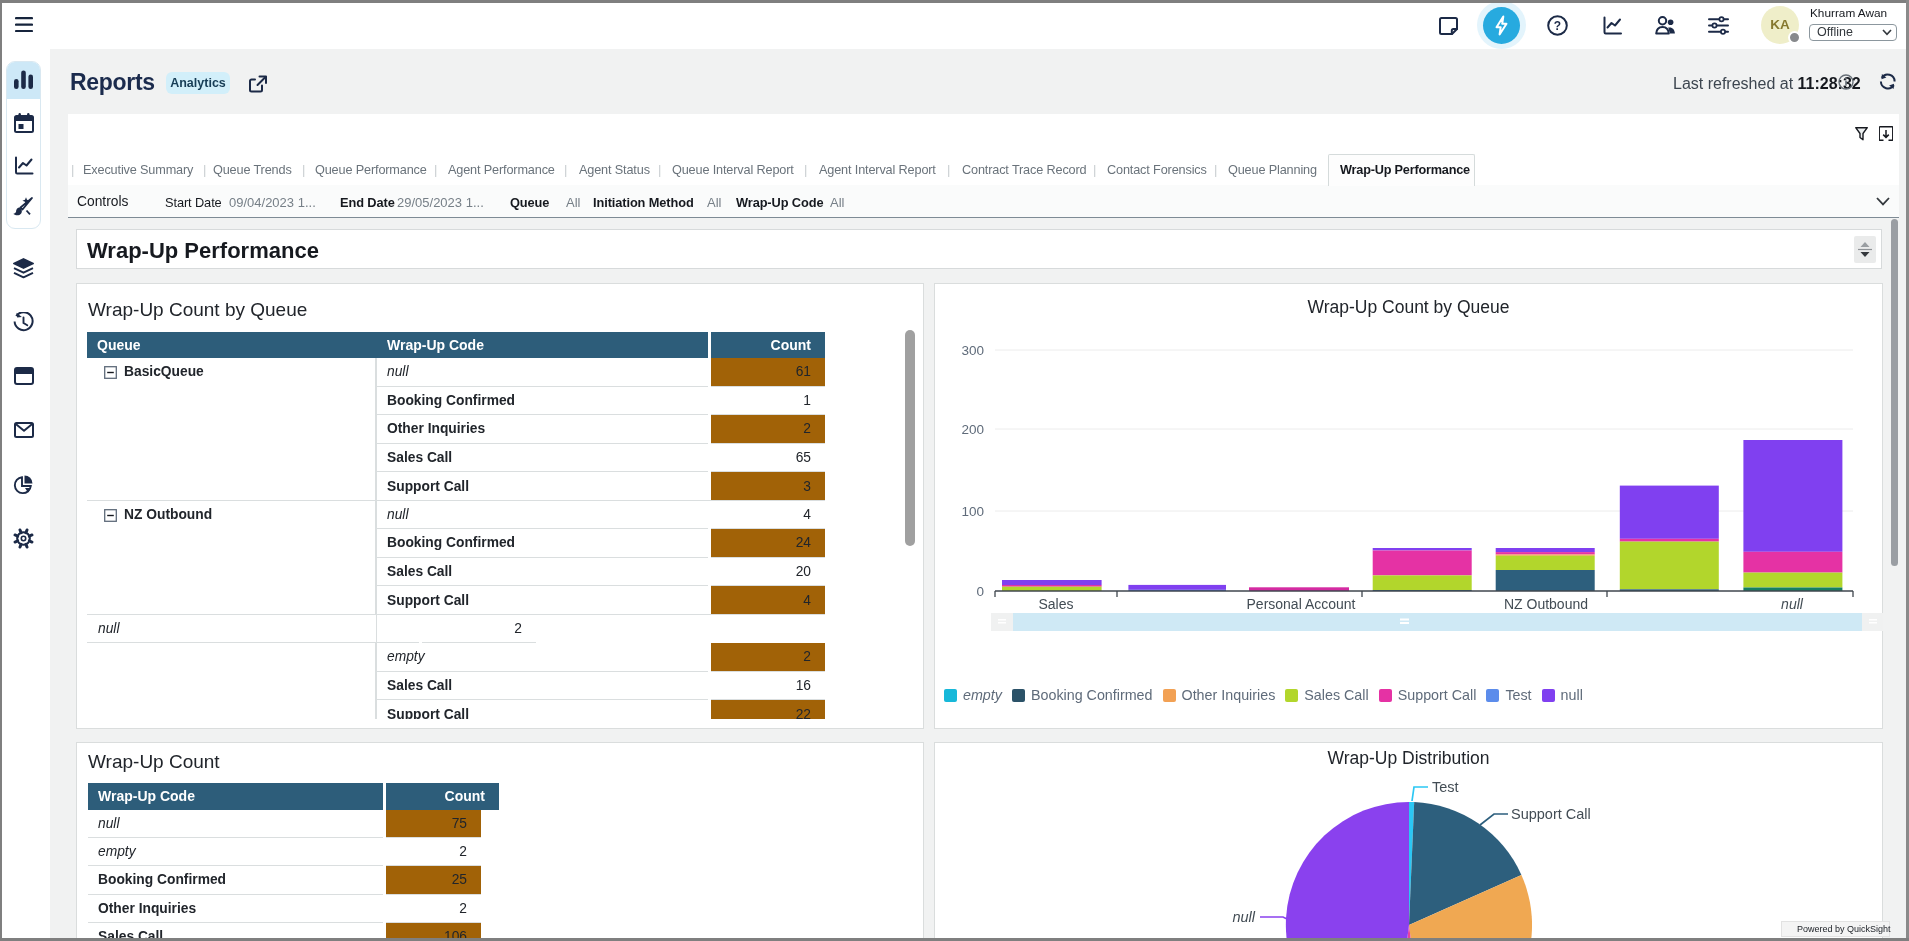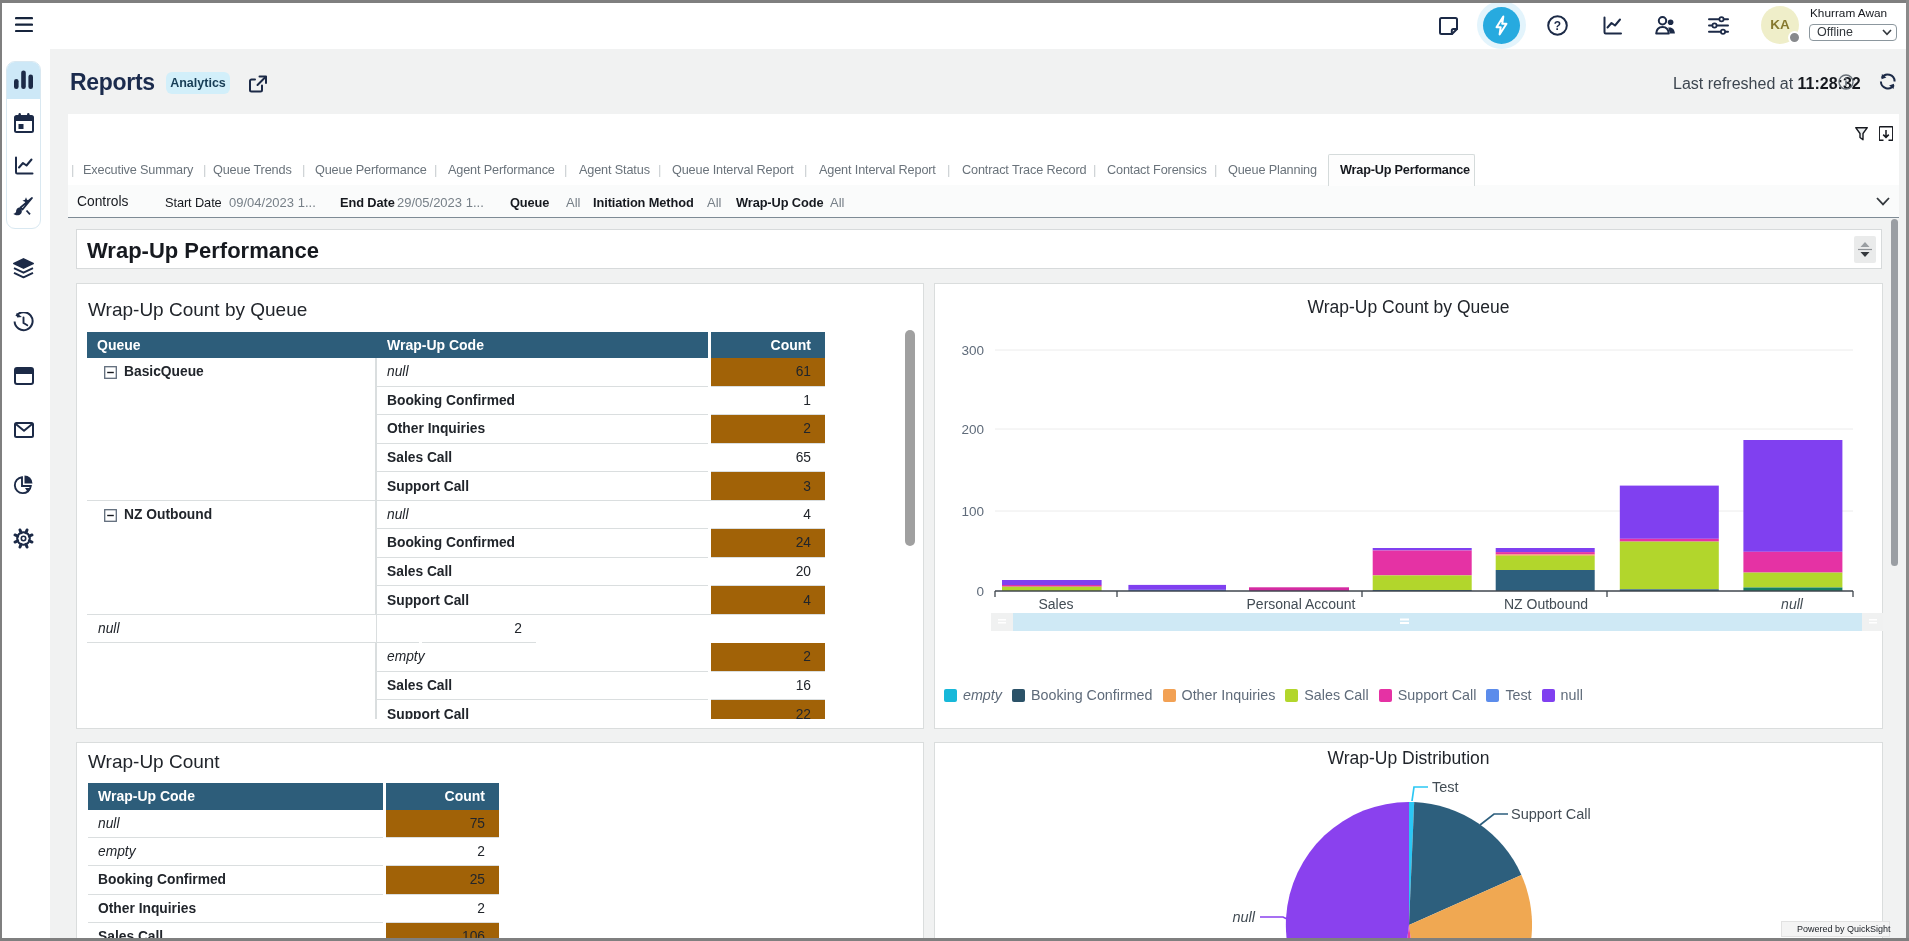--- a/index.html
+++ b/index.html
@@ -9,21 +9,21 @@
 .bold{font-weight:bold}
 .it{font-style:italic}
 .row{position:absolute;left:11px;display:flex}
 .qcell{width:289px;border-right:1px solid #dadedf}
 .ccell{width:332px;padding-left:11px;display:flex;align-items:center;font-size:13.8px;color:#21252b}
 .ncell{width:114px;margin-left:3px;padding-right:14px;display:flex;align-items:center;justify-content:flex-end;font-size:13.8px;color:#21252b}
 .bb .ccell,.bb .ncell{border-bottom:1px solid #dadedf}
 .blue{background:#a16207}
 .row2{display:flex}
 .c2{width:295px;padding-left:10px;display:flex;align-items:center;font-size:13.8px;color:#21252b;height:28.2px;border-bottom:1px solid #dadedf}
-.n2{width:113px;margin-left:3px;padding-right:14px;display:flex;align-items:center;justify-content:flex-end;font-size:13.8px;color:#21252b;height:28.2px;border-bottom:1px solid #dadedf}
+.n2{width:95px;margin-left:3px;padding-right:14px;display:flex;align-items:center;justify-content:flex-end;font-size:13.8px;color:#21252b;height:28.2px;border-bottom:1px solid #dadedf}
 .lg{width:13px;height:13px;display:inline-block;margin-right:6px;border-radius:2px;flex:none}
 </style></head>
 <body>
 
 <div class="a" style="left:0;top:0;width:1909px;height:3px;background:#7f7f7f;z-index:60"></div>
 <div class="a" style="left:0;top:0;width:2px;height:941px;background:#7f7f7f;z-index:60"></div>
 <div class="a" style="left:1906px;top:0;width:3px;height:941px;background:#8a8a8a;z-index:60"></div>
 <div class="a" style="left:0;top:938px;width:1909px;height:3px;background:#7f7f7f;z-index:60"></div>
 
 <div class="a" style="left:2px;top:3px;width:1905px;height:46px;background:#fff;z-index:5"></div>

